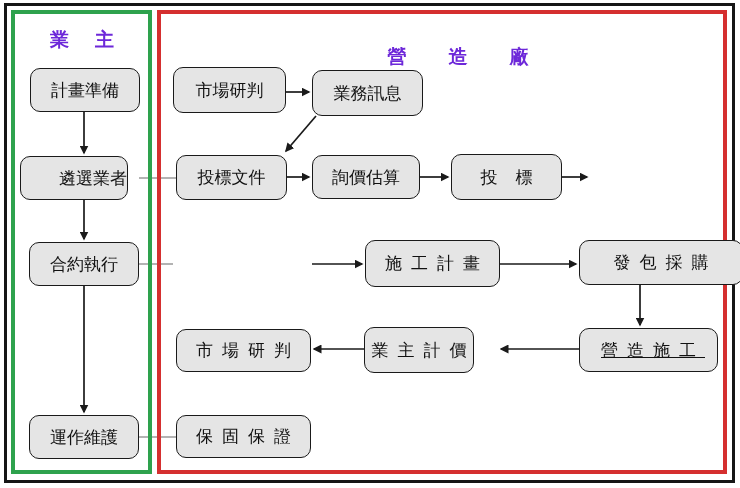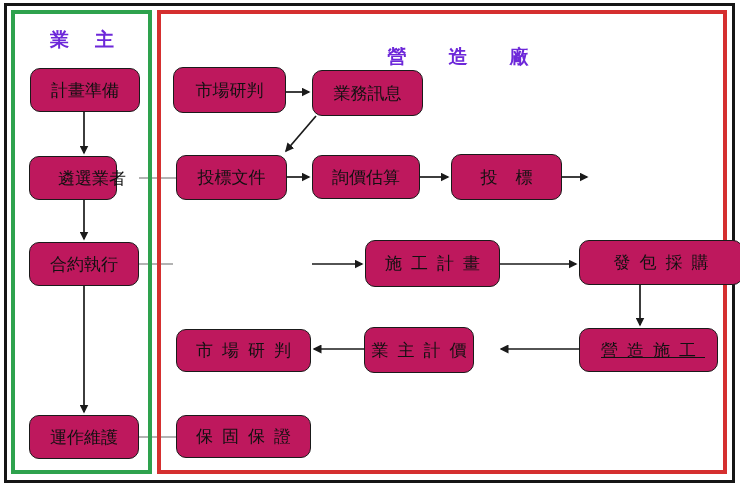--- a/index.html
+++ b/index.html
@@ -9,21 +9,21 @@
   }
   .frame{position:absolute;left:4px;top:3px;width:731px;height:480px;
     border:3px solid #161616;box-sizing:border-box;}
   .lane{position:absolute;box-sizing:border-box;background:transparent;}
   .lane-owner{left:11px;top:10px;width:141px;height:464px;border:4px solid #2ea24d;}
   .lane-contractor{left:157px;top:10px;width:570px;height:464px;border:4px solid #d52f2f;}
   .lane-title{position:absolute;font-weight:bold;font-size:19px;text-align:center;
     white-space:nowrap;color:#6d28d9;}
   .title-owner{left:16px;top:27px;width:132px;letter-spacing:26px;text-indent:26px;}
   .title-contractor{left:176px;top:28px;width:564px;letter-spacing:42px;text-indent:42px;margin-top:16px;}
-  .node{position:absolute;box-sizing:border-box;background:#be185d;
+  .node{position:absolute;box-sizing:border-box;background:#e5e5e5;
     border:1.6px solid #1a1a1a;border-radius:10px;
     display:flex;align-items:center;justify-content:center;
     font-size:17px;white-space:nowrap;z-index:3;}
   .sp{letter-spacing:9px;text-indent:9px;}
   .sp2{letter-spacing:18px;text-indent:18px;}
   svg.wires{position:absolute;left:0;top:0;z-index:1;pointer-events:none;}
   .lane{z-index:2;}
   .lane-title{z-index:4;}
 </style>
 </head>
@@ -59,21 +59,21 @@
   </svg>
 
   <div class="frame"></div>
   <div class="lane lane-owner"></div>
   <div class="lane lane-contractor"></div>
 
   <div class="lane-title title-owner">業主</div>
   <div class="lane-title title-contractor">營造廠</div>
 
   <div class="node" style="left:30px;top:68px;width:110px;height:44px;">計畫準備</div>
-  <div class="node" style="left:29px;top:156px;width:88px;height:44px;padding-left:38px;">遴選業者</div>
+  <div class="node" style="left:20px;top:156px;width:108px;height:44px;padding-left:38px;">遴選業者</div>
   <div class="node" style="left:29px;top:242px;width:110px;height:44px;">合約執行</div>
   <div class="node" style="left:29px;top:415px;width:110px;height:44px;">運作維護</div>
 
   <div class="node" style="left:173px;top:67px;width:113px;height:46px;">市場研判</div>
   <div class="node" style="left:312px;top:70px;width:111px;height:46px;">業務訊息</div>
   <div class="node" style="left:176px;top:155px;width:111px;height:45px;">投標文件</div>
   <div class="node sp2" style="left:451px;top:154px;width:111px;height:46px;">投標</div>
   <div class="node" style="left:312px;top:155px;width:108px;height:44px;">詢價估算</div>
   <div class="node sp" style="left:365px;top:240px;width:135px;height:47px;">施工計畫</div>
   <div class="node sp" style="left:579px;top:240px;width:164px;height:45px;">發包採購</div>

